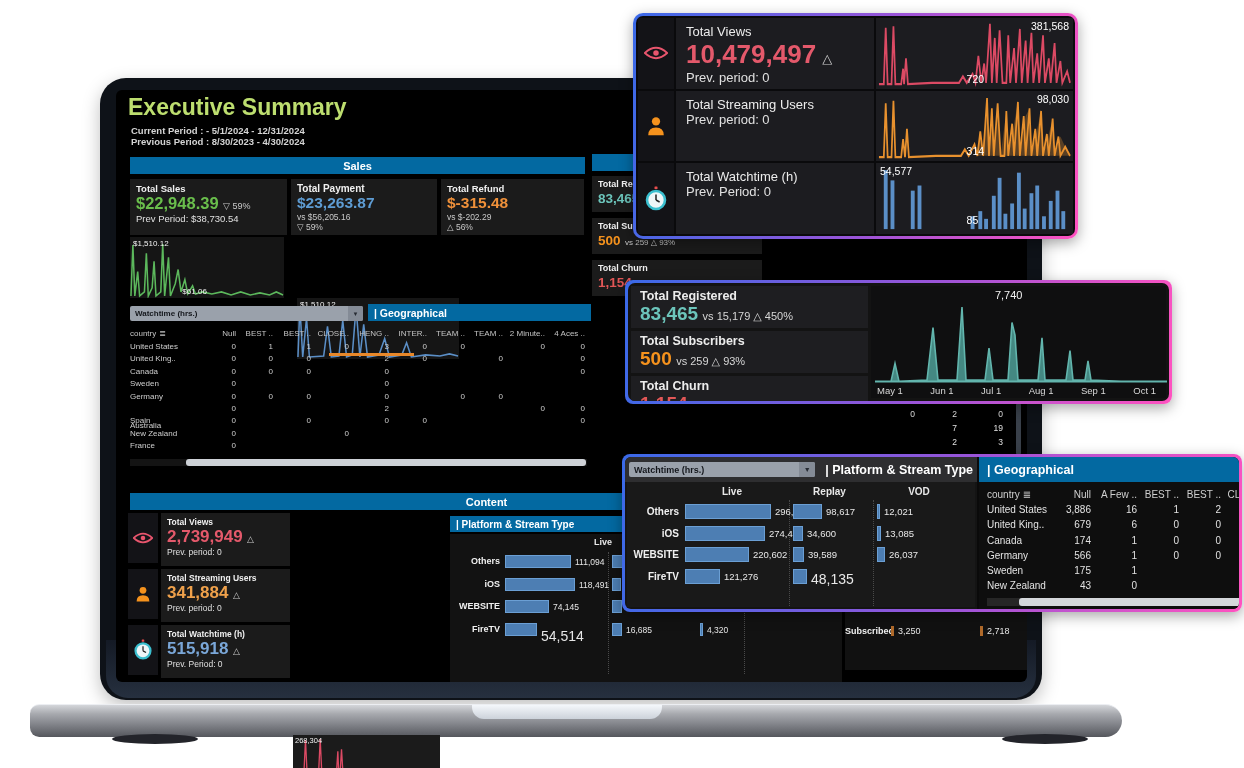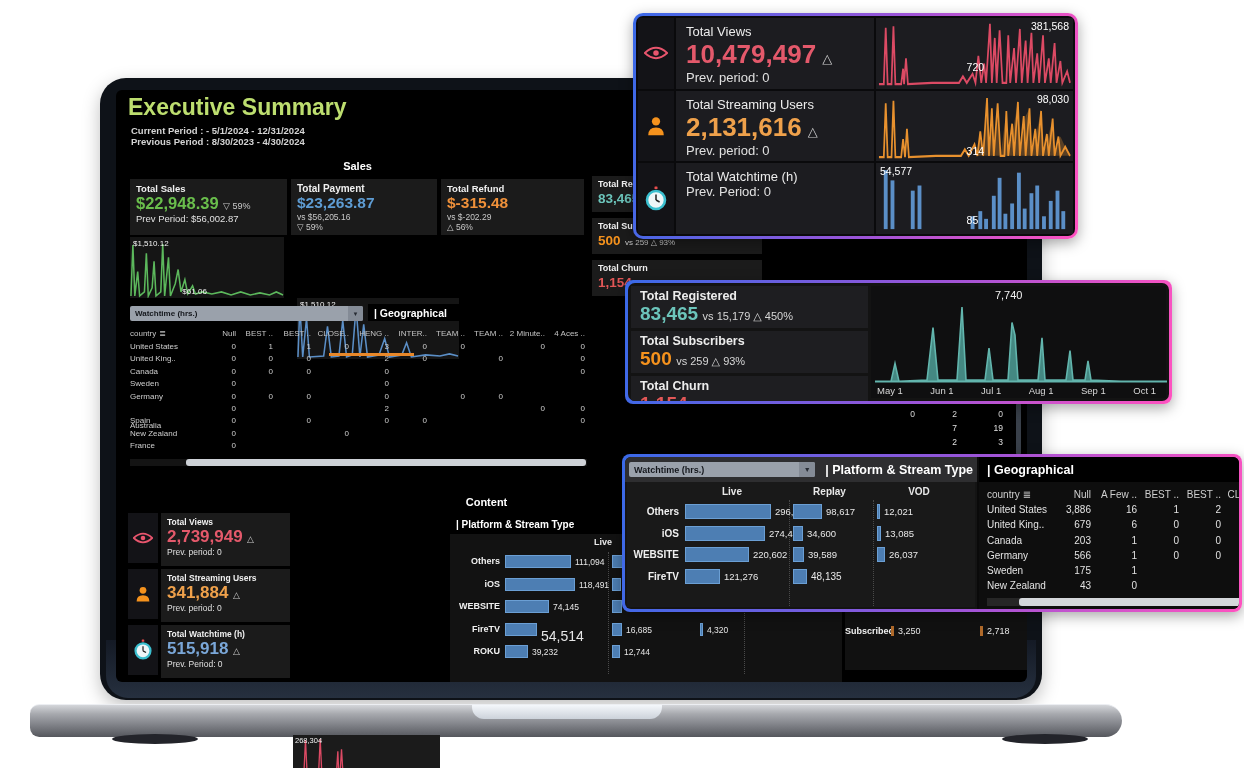--- a/index.html
+++ b/index.html
@@ -12,21 +12,21 @@
   .laptop-deck{left:106px;top:640px;width:930px;height:58px;border-radius:0 0 22px 22px;
                background:linear-gradient(#141a25,#26303f)}
   .laptop-screen{left:116px;top:90px;width:911px;height:592px;background:#000;border-radius:6px;overflow:hidden}
   .laptop-base{left:30px;top:704px;width:1092px;height:32px;border-radius:10px 18px 18px 10px;
     background:linear-gradient(180deg,#d4d6da 0%,#a7a9ae 28%,#808288 62%,#55575d 100%);
     border-top:1px solid #eceef2}
   .laptop-notch{left:472px;top:705px;width:190px;height:14px;border-radius:0 0 12px 12px;
     background:linear-gradient(#f4f7fb,#ccd2da)}
   .foot{height:10px;background:#23242a;border-radius:50%;top:734px}
   
-  .sect{background:#000000;color:#fff;font-weight:bold;display:flex;align-items:center}
+  .sect{background:#0369a1;color:#fff;font-weight:bold;display:flex;align-items:center}
   .sect.center{justify-content:center}
   .card{background:#1b1b1b;box-sizing:border-box}
   .klabel{font-weight:bold;color:#f0f0f0}
   .kprev{color:#e0e0e0}
   .vs{color:#c8c8c8}
   .dd{background:#9aa1ab;display:flex;align-items:center;border-radius:2px;overflow:hidden}
   .dd .dtxt{flex:1;font-weight:bold;color:#14171c;padding-left:5px;white-space:nowrap}
   .dd .chev{background:#848b96;color:#262b33;display:flex;align-items:center;justify-content:center;height:100%}
   .tbl{color:#cfcfcf}
   .sparkwrap{position:relative;overflow:hidden}
@@ -55,21 +55,21 @@
   <div>Previous Period :  8/30/2023 - 4/30/2024</div>
 </div>
 
 <div class="abs dash sect center" style="left:130px;top:157px;width:455px;height:17px;font-size:11px">Sales</div>
 <div class="abs dash sect" style="left:592px;top:154px;width:435px;height:17px"></div>
 
 <div class="abs dash card" style="left:130px;top:179px;width:157px;height:56px;padding:4px 6px">
   <div class="klabel" style="font-size:9.5px">Total Sales</div>
   <div><span style="font-size:16.5px;font-weight:bold;color:#6abf4c">$22,948.39</span>
        <span class="vs" style="font-size:9px">▽ 59%</span></div>
-  <div class="kprev" style="font-size:9.5px">Prev Period: $56,002.87</div>
+  <div class="kprev" style="font-size:9.5px">Prev Period: $38,730.54</div>
 </div>
 <div class="abs dash card" style="left:291px;top:179px;width:146px;height:56px;padding:4px 6px">
   <div class="klabel" style="font-size:10px">Total Payment</div>
   <div style="font-size:15.5px;font-weight:bold;color:#5e9cd3">$23,263.87</div>
   <div class="vs" style="font-size:8.5px">vs $56,205.16</div>
   <div class="vs" style="font-size:8.5px">▽ 59%</div>
 </div>
 <div class="abs dash card" style="left:441px;top:179px;width:143px;height:56px;padding:4px 6px">
   <div class="klabel" style="font-size:9.5px">Total Refund</div>
   <div style="font-size:15.5px;font-weight:bold;color:#f0913a">$-315.48</div>
@@ -374,27 +374,20 @@
     </div>
     <div style="position: absolute; left: 0px; top: 85.8px; width: 100%; height: 20px;">
       <span style="position: absolute; left: 0px; top: 4px; width: 50px; text-align: right; font-size: 9px; font-weight: bold; color: rgb(240, 240, 240);">FireTV</span>
       <div style="position: absolute; left: 55px; top: 3px; height: 13px; background: rgb(77, 126, 179); border: 1px solid rgb(107, 159, 212); box-sizing: border-box; width: 32px;"></div>
       <span style="position: absolute; top: 8px; font-size: 14px; color: rgb(230, 230, 230); left: 91px;">54,514</span>
       <div style="position: absolute; left: 162px; top: 3px; height: 13px; background: rgb(77, 126, 179); border: 1px solid rgb(107, 159, 212); box-sizing: border-box; width: 10px;"></div>
       <span style="position: absolute; top: 5px; font-size: 8.5px; color: rgb(230, 230, 230); left: 176px;">16,685</span>
       <div style="position: absolute; left: 250px; top: 3px; height: 13px; background: rgb(77, 126, 179); border: 1px solid rgb(107, 159, 212); box-sizing: border-box; width: 3px;"></div>
       <span style="position: absolute; top: 5px; font-size: 8.5px; color: rgb(230, 230, 230); left: 257px;">4,320</span>
     </div>
-    <div style="position: absolute; left: 0px; top: 108.4px; width: 100%; height: 20px;">
-      <span style="position: absolute; left: 0px; top: 4px; width: 50px; text-align: right; font-size: 9px; font-weight: bold; color: rgb(240, 240, 240);">ROKU</span>
-      <div style="position: absolute; left: 55px; top: 3px; height: 13px; background: rgb(77, 126, 179); border: 1px solid rgb(107, 159, 212); box-sizing: border-box; width: 23px;"></div>
-      <span style="position: absolute; top: 5px; font-size: 8.5px; color: rgb(230, 230, 230); left: 82px;">39,232</span>
-      <div style="position: absolute; left: 162px; top: 3px; height: 13px; background: rgb(77, 126, 179); border: 1px solid rgb(107, 159, 212); box-sizing: border-box; width: 8px;"></div>
-      <span style="position: absolute; top: 5px; font-size: 8.5px; color: rgb(230, 230, 230); left: 174px;">12,744</span>
-    </div>
   </div>
 
 <div class="abs dash" style="left:845px;top:612px;width:182px;height:58px;background:#111;padding-top:4px;box-sizing:border-box">
   <div style="display:flex;align-items:center;height:24px;margin-top:3px">
     <span style="width:42px;text-align:right;font-size:9px;font-weight:bold;color:#f0f0f0">Subscribed</span>
     <span style="margin-left:4px;border-left:3px solid #b06a2a;padding-left:4px;width:82px;font-size:9px;color:#e6e6e6">3,250</span>
     <span style="border-left:3px solid #b06a2a;padding-left:4px;font-size:9px;color:#e6e6e6">2,718</span>
   </div>
 </div>
 
@@ -410,33 +403,32 @@
         <div style="width: 198px; background: rgb(28, 28, 32); padding: 6px 10px; box-sizing: border-box; overflow: hidden;">
           <div style="font-size: 13px; color: rgb(236, 236, 236);">Total Views</div>
           <div style="white-space: nowrap;"><span style="font-size: 26px; font-weight: bold; color: rgb(228, 89, 107);">10,479,497</span><span style="font-size: 13px; color: rgb(208, 208, 208); margin-left: 6px;">△</span></div>
           <div style="font-size: 13px; color: rgb(224, 224, 224);">Prev. period: 0</div>
         </div>
         <div style="flex: 1 1 0%; background: rgb(28, 28, 32); position: relative; overflow: hidden;">
           <svg viewBox="0 0 200 52" preserveAspectRatio="none" style="position: absolute; inset: 2px; width: calc(100% - 4px); height: calc(100% - 4px);">
             <path d="M1,50 L6,50 L8,6 L10,50 L14,50 L16,5 L18,50 L24,50 L26,38 L27,50 L29,30 L31,50 L56,49 L84,49 L88,44 L92,49 L98,42 L101,49 L104,28 L107,49 L110,34 L112,49 L116,3 L118,49 L121,14 L123,49 L126,8 L129,49 L133,49 L135,12 L137,49 L141,22 L143,49 L147,7 L149,49 L153,16 L155,49 L159,10 L161,49 L165,26 L167,49 L171,12 L173,49 L177,30 L179,49 L183,18 L185,49 L189,32 L191,49 L196,40 L199,49" fill="none" stroke="#dc4a64" stroke-width="1.8"></path>
           </svg>
           <span style="position: absolute; font-size: 10.5px; color: rgb(255, 255, 255); right: 4px; top: 2px;">381,568</span>
-          <span style="position: absolute; font-size: 10.5px; color: rgb(255, 255, 255); left: 46%; bottom: 16px;">720</span>
+          <span style="position: absolute; font-size: 10.5px; color: rgb(255, 255, 255); left: 46%; bottom: 4px;">720</span>
         </div>
       </div>
       <div style="flex: 1 1 0%; display: flex; gap: 2px; min-height: 0px;">
         <div style="width: 36px; background: rgb(19, 19, 23); display: flex; align-items: center; justify-content: center;">
           <svg viewBox="0 0 24 24" width="22" height="22">
             <circle cx="12" cy="7" r="4.5" fill="#f5921d"></circle>
             <path d="M3.5,22 Q3.5,13.5 12,13.5 Q20.5,13.5 20.5,22 Z" fill="#f5921d"></path>
           </svg>
         </div>
         <div style="width: 198px; background: rgb(28, 28, 32); padding: 6px 10px; box-sizing: border-box; overflow: hidden;">
           <div style="font-size: 13px; color: rgb(236, 236, 236);">Total Streaming Users</div>
-          <div style="white-space: nowrap;"><span style="font-size: 26px; font-weight: bold; color: rgb(239, 161, 75);">2,131,616</span><span style="font-size: 13px; color: rgb(208, 208, 208); margin-left: 6px;">△</span></div>
           <div style="font-size: 13px; color: rgb(224, 224, 224);">Prev. period:  0</div>
         </div>
         <div style="flex: 1 1 0%; background: rgb(28, 28, 32); position: relative; overflow: hidden;">
           <svg viewBox="0 0 200 52" preserveAspectRatio="none" style="position: absolute; inset: 2px; width: calc(100% - 4px); height: calc(100% - 4px);">
             <path d="M1,50 L6,50 L8,8 L10,50 L14,50 L16,6 L18,50 L24,50 L26,36 L28,50 L30,28 L32,50 L60,49 L86,49 L90,44 L94,49 L100,40 L103,49 L106,30 L109,49 L113,4 L115,49 L118,12 L120,49 L124,8 L127,49 L131,49 L133,14 L135,49 L139,24 L141,49 L145,7 L147,49 L151,18 L153,49 L157,12 L159,49 L163,28 L165,49 L169,14 L171,49 L175,32 L177,49 L181,20 L183,49 L187,34 L189,49 L194,42 L199,49" fill="none" stroke="#e8912e" stroke-width="1.8"></path>
             <path d="M103,49 L106,30 L109,49 L113,4 L115,49 L118,12 L120,49 L124,8 L127,49 L133,14 L135,49 L141,24 L145,7 L147,49 L153,18 L157,12 L159,49 L165,28 L169,14 L171,49 L177,32 L181,20 L183,49 L189,34 L194,42 L199,49 Z" fill="rgba(232,145,46,.3)" stroke="none"></path>
           </svg>
           <span style="position: absolute; font-size: 10.5px; color: rgb(255, 255, 255); right: 4px; top: 2px;">98,030</span>
           <span style="position: absolute; font-size: 10.5px; color: rgb(255, 255, 255); left: 46%; bottom: 4px;">314</span>
         </div>
@@ -562,21 +554,21 @@
             <div style="position: absolute; left: 166px; top: 2px; height: 15px; background: rgb(77, 126, 179); border: 1px solid rgb(107, 159, 212); box-sizing: border-box; width: 11px;"></div>
             <span style="position: absolute; top: 4px; font-size: 9.5px; color: rgb(232, 232, 232); left: 181px;">39,589</span>
             <div style="position: absolute; left: 250px; top: 2px; height: 15px; background: rgb(77, 126, 179); border: 1px solid rgb(107, 159, 212); box-sizing: border-box; width: 8px;"></div>
             <span style="position: absolute; top: 4px; font-size: 9.5px; color: rgb(232, 232, 232); left: 262px;">26,037</span>
           </div>
           <div style="position: absolute; left: 0px; top: 84.8px; width: 100%; height: 20px;">
             <span style="position: absolute; left: 0px; top: 4px; width: 52px; text-align: right; font-size: 10px; font-weight: bold; color: rgb(240, 240, 240);">FireTV</span>
             <div style="position: absolute; left: 58px; top: 2px; height: 15px; background: rgb(77, 126, 179); border: 1px solid rgb(107, 159, 212); box-sizing: border-box; width: 35px;"></div>
             <span style="position: absolute; top: 4px; font-size: 9.5px; color: rgb(232, 232, 232); left: 97px;">121,276</span>
             <div style="position: absolute; left: 166px; top: 2px; height: 15px; background: rgb(77, 126, 179); border: 1px solid rgb(107, 159, 212); box-sizing: border-box; width: 14px;"></div>
-            <span style="position: absolute; top: 4px; font-size: 10px; color: rgb(232, 232, 232); left: 184px;">48,135</span>
+            <span style="position: absolute; top: 4px; font-size: 14px; color: rgb(232, 232, 232); left: 184px;">48,135</span>
           </div>
         </div>
     </div>
     <div style="flex:1;display:flex;flex-direction:column;border-left:2px solid #0a0a0a">
       <div class="sect" style="height:25px;font-size:12.5px;padding-left:8px">| Geographical</div>
       <div style="flex:1;background:#0e0e0e;position:relative;padding:4px 0 0 8px;overflow:hidden">
         <div id="ovl-geo-table" style="font-size:10px;color:#e2e2e2">
             <div style="display: flex; color: rgb(207, 207, 207); height: 16.2px; align-items: center;">
               <span style="flex: 0 0 auto; width: 66px; white-space: nowrap; overflow: hidden;">country<span style="margin-left: 3px;">≣</span></span>
               <span style="flex: 0 0 auto; width: 38px; white-space: nowrap; overflow: hidden; text-align: right;">Null</span>
@@ -598,21 +590,21 @@
               <span style="flex: 0 0 auto; width: 66px; white-space: nowrap; overflow: hidden;">United King..</span>
               <span style="flex: 0 0 auto; width: 38px; white-space: nowrap; overflow: hidden; text-align: right;">679</span>
               <span style="flex: 0 0 auto; width: 46px; white-space: nowrap; overflow: hidden; text-align: right;">6</span>
               <span style="flex: 0 0 auto; width: 42px; white-space: nowrap; overflow: hidden; text-align: right;">0</span>
               <span style="flex: 0 0 auto; width: 42px; white-space: nowrap; overflow: hidden; text-align: right;">0</span>
               <span style="flex: 0 0 auto; width: 46px; white-space: nowrap; overflow: hidden; text-align: right;">0</span>
               <span style="flex: 0 0 auto; width: 14px; white-space: nowrap; overflow: hidden; text-align: right;"></span>
             </div>
             <div style="display: flex; height: 15.2px; align-items: center;">
               <span style="flex: 0 0 auto; width: 66px; white-space: nowrap; overflow: hidden;">Canada</span>
-              <span style="flex: 0 0 auto; width: 38px; white-space: nowrap; overflow: hidden; text-align: right;">203</span>
+              <span style="flex: 0 0 auto; width: 38px; white-space: nowrap; overflow: hidden; text-align: right;">174</span>
               <span style="flex: 0 0 auto; width: 46px; white-space: nowrap; overflow: hidden; text-align: right;">1</span>
               <span style="flex: 0 0 auto; width: 42px; white-space: nowrap; overflow: hidden; text-align: right;">0</span>
               <span style="flex: 0 0 auto; width: 42px; white-space: nowrap; overflow: hidden; text-align: right;">0</span>
               <span style="flex: 0 0 auto; width: 46px; white-space: nowrap; overflow: hidden; text-align: right;">0</span>
               <span style="flex: 0 0 auto; width: 14px; white-space: nowrap; overflow: hidden; text-align: right;"></span>
             </div>
             <div style="display: flex; height: 15.2px; align-items: center;">
               <span style="flex: 0 0 auto; width: 66px; white-space: nowrap; overflow: hidden;">Germany</span>
               <span style="flex: 0 0 auto; width: 38px; white-space: nowrap; overflow: hidden; text-align: right;">566</span>
               <span style="flex: 0 0 auto; width: 46px; white-space: nowrap; overflow: hidden; text-align: right;">1</span>

